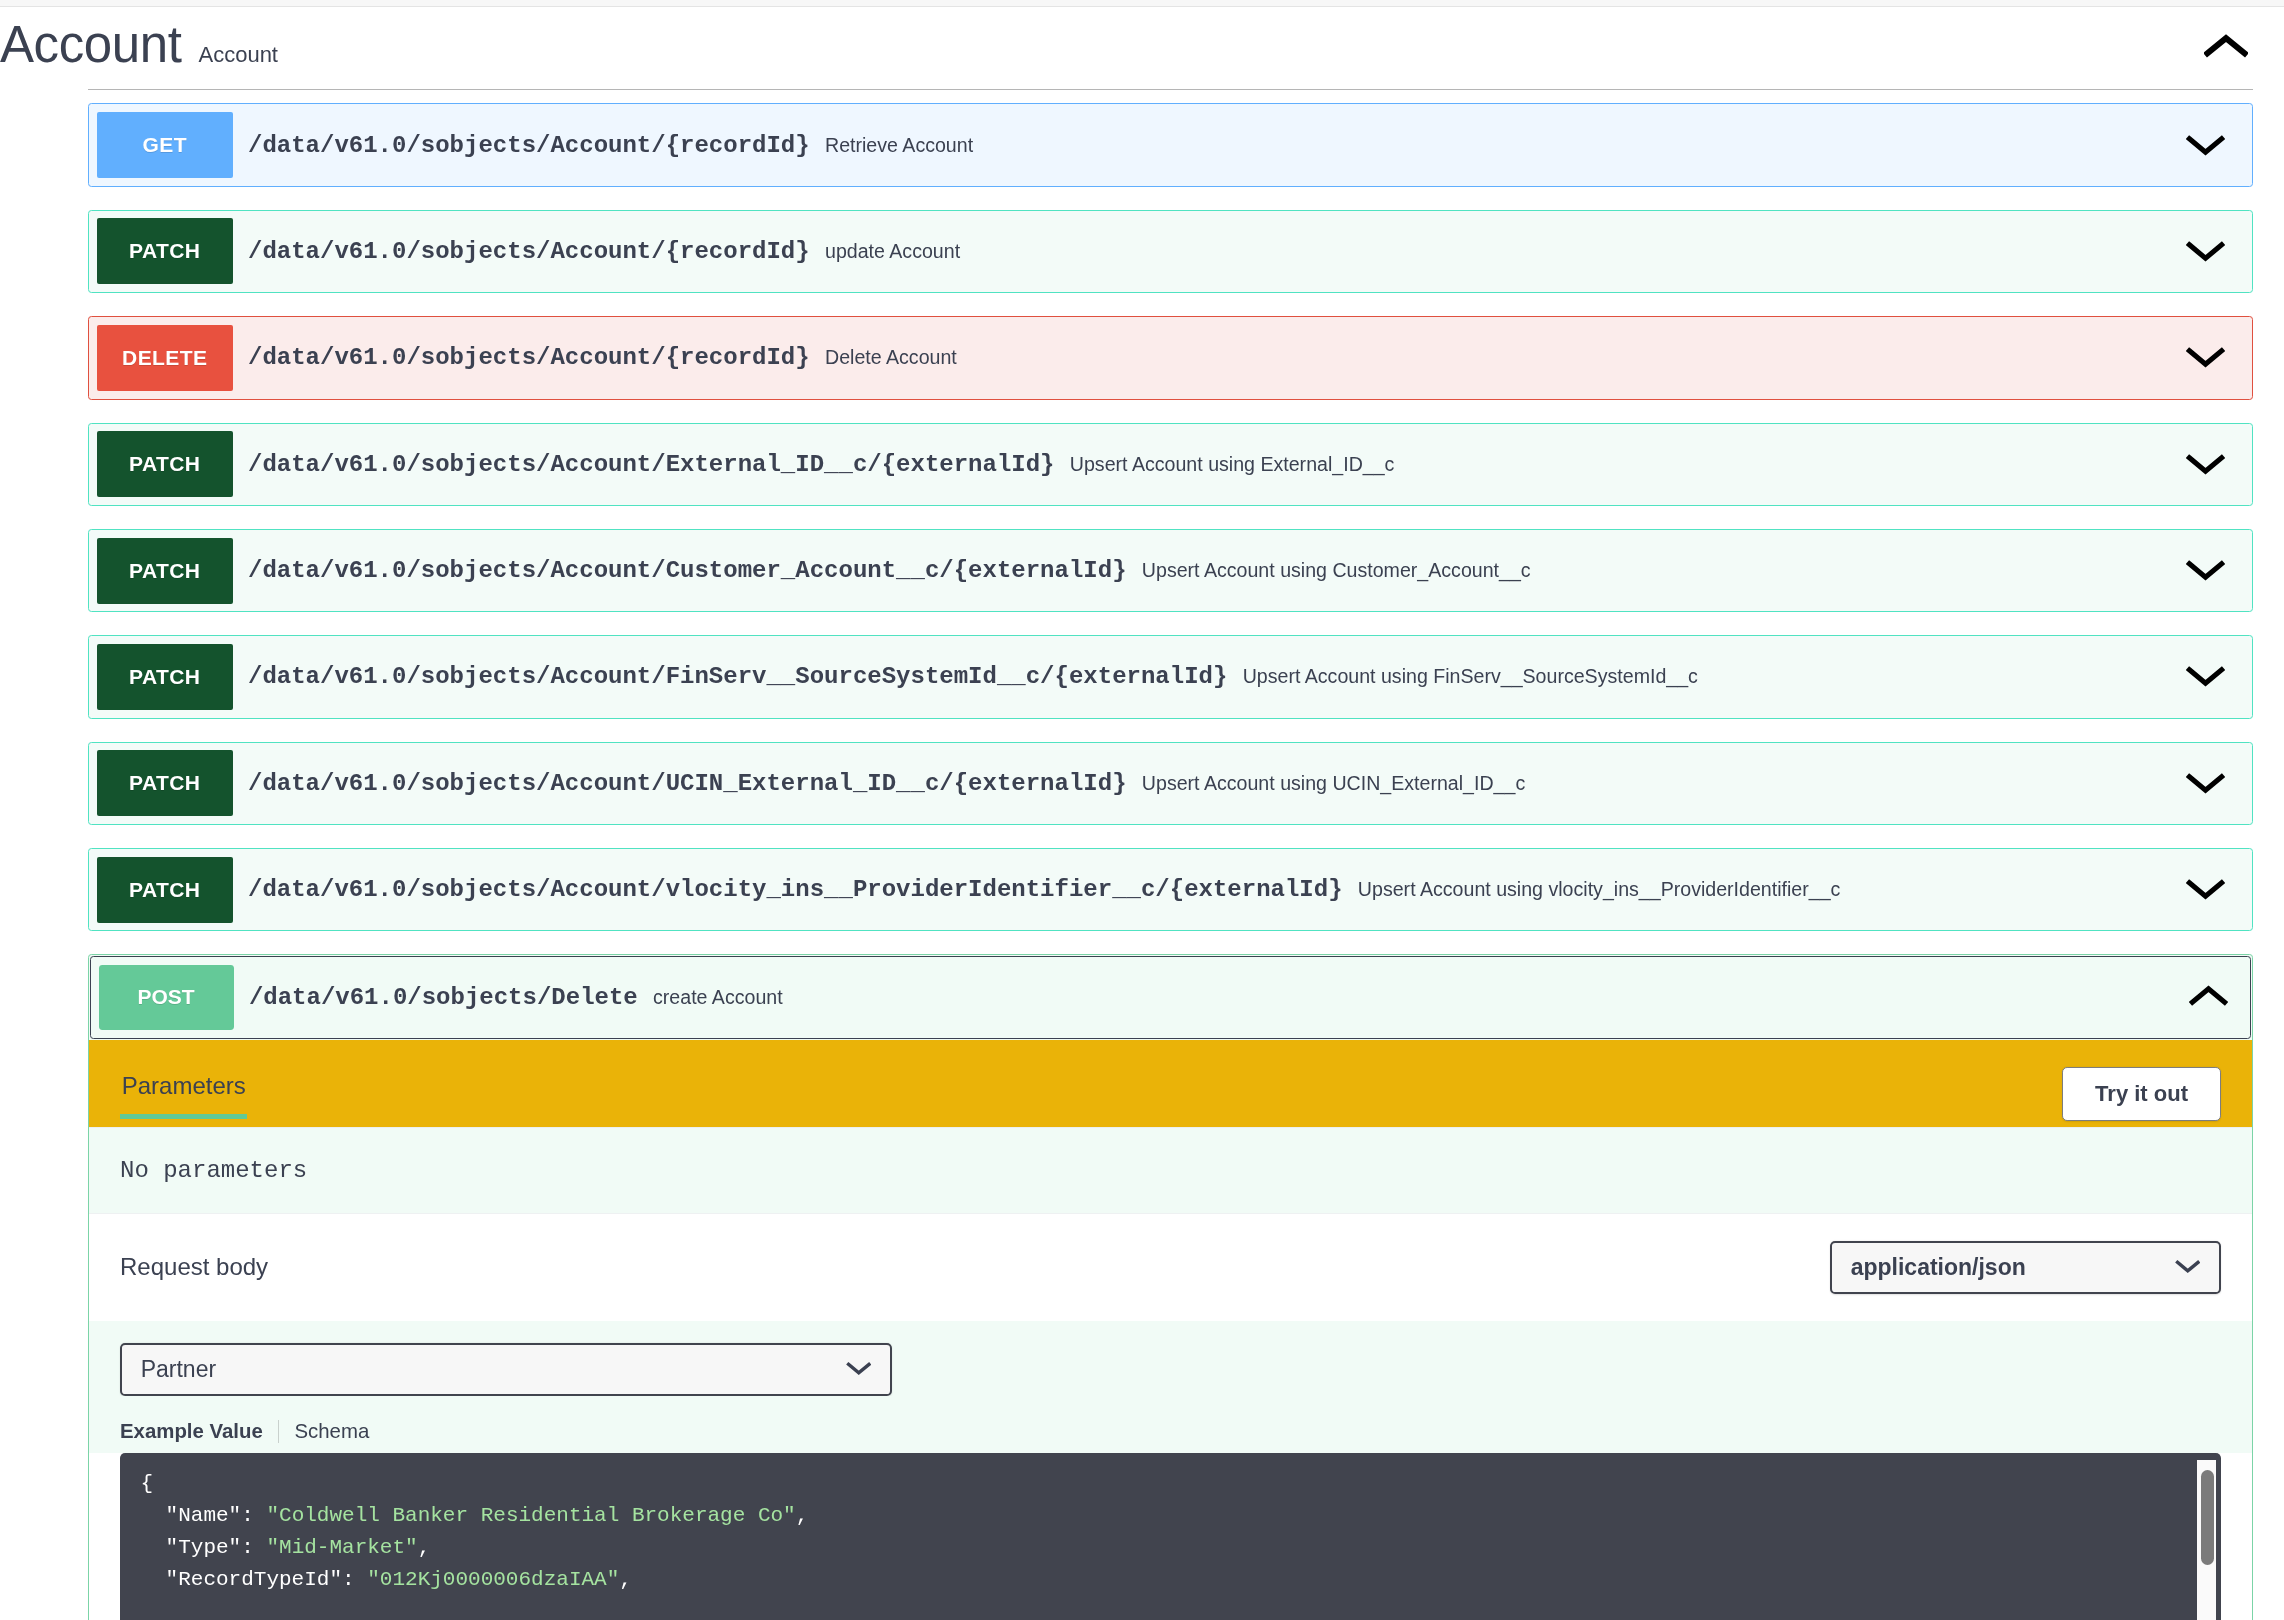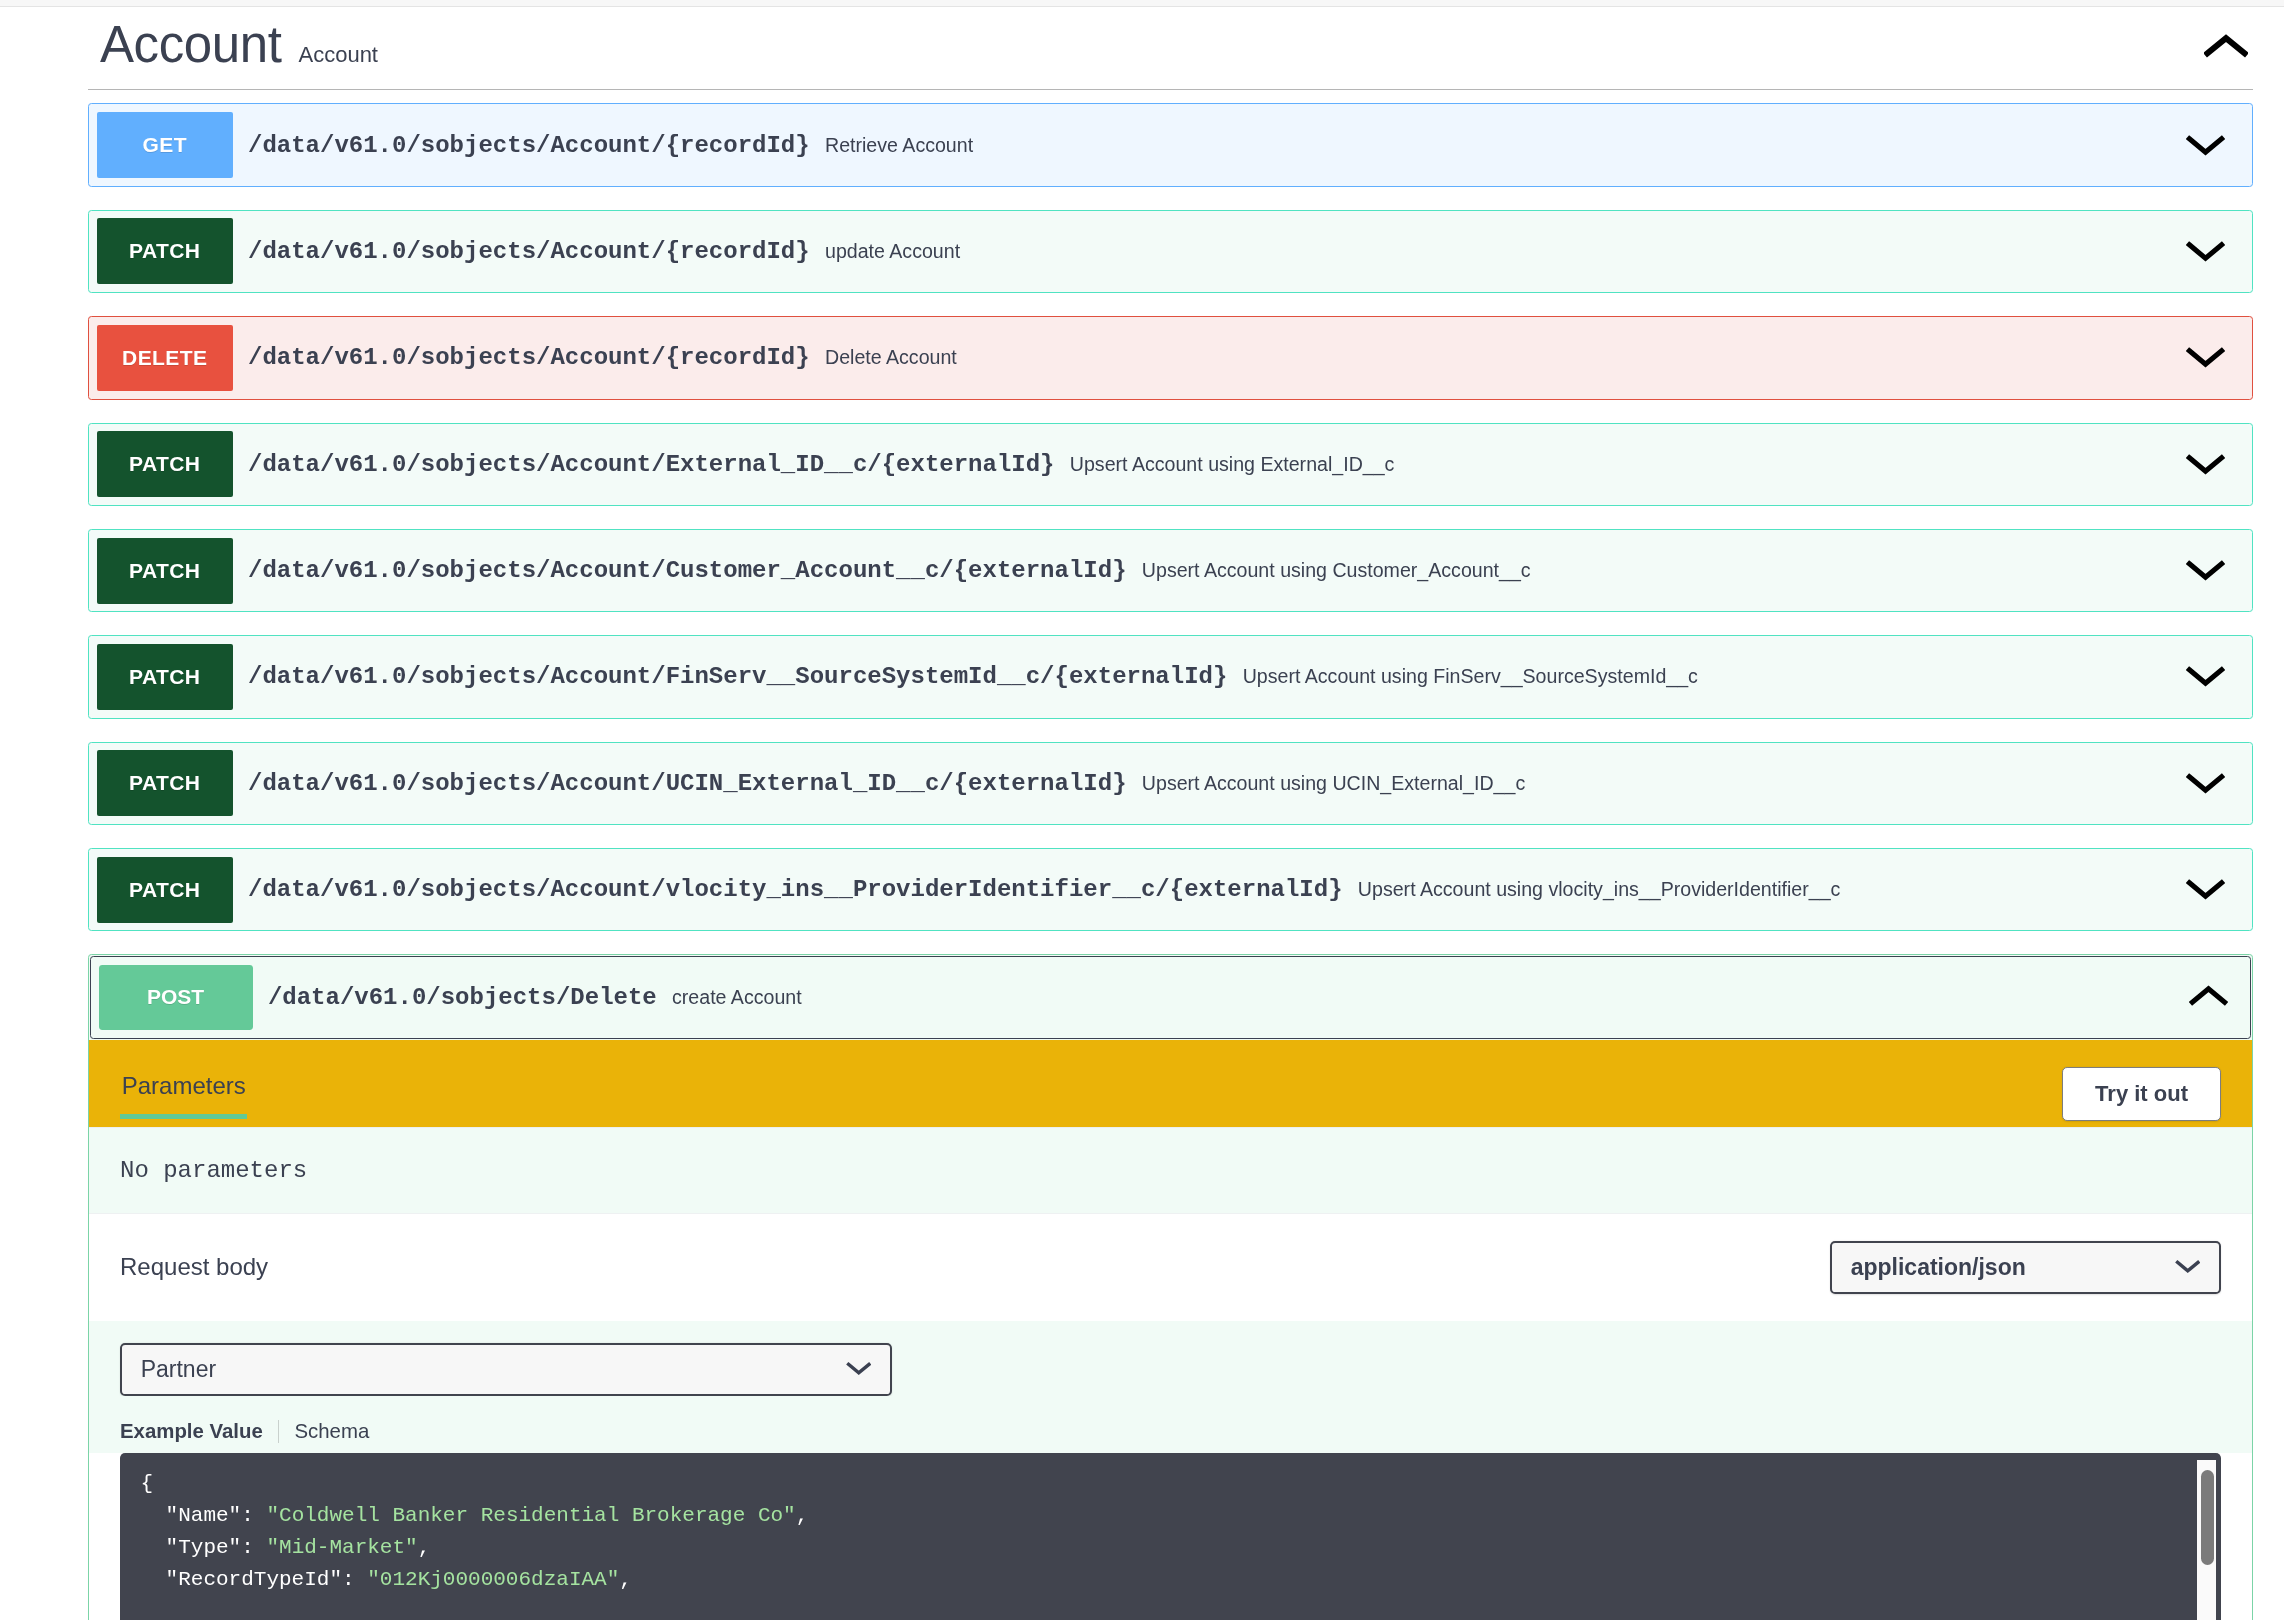--- a/index.html
+++ b/index.html
@@ -27,21 +27,20 @@
   .tag-header {
     display: flex;
     align-items: flex-start;
     padding: 12px 0 0 0;
     position: relative;
     height: 82px;
   }
   .tag-title-wrap {
     display: flex;
     align-items: baseline;
-    margin-left: 100px;
     text-align: center;
   }
   .tag-title {
     font-size: 51px;
     font-weight: 400;
     color: #3b4151;
     letter-spacing: -0.4px;
     line-height: 1;
   }
   .tag-desc {
@@ -150,21 +149,21 @@
     align-items: center;
     padding: 7.7px;
     background: #f1fbf6;
     position: relative;
     border: 1.7px solid #3b4151;
     border-radius: 3.4px;
     margin: 0.9px;
   }
   .op-block-head .verb {
     flex: 0 0 auto;
-    width: 154px;
+    width: 135px;
     height: 65px;
     border-radius: 3.4px;
     background: #64c998;
     color: #fff;
     font-size: 21px;
     font-weight: 700;
     display: flex;
     align-items: center;
     justify-content: center;
     text-shadow: 0 0.9px 0 rgba(0,0,0,0.12);

